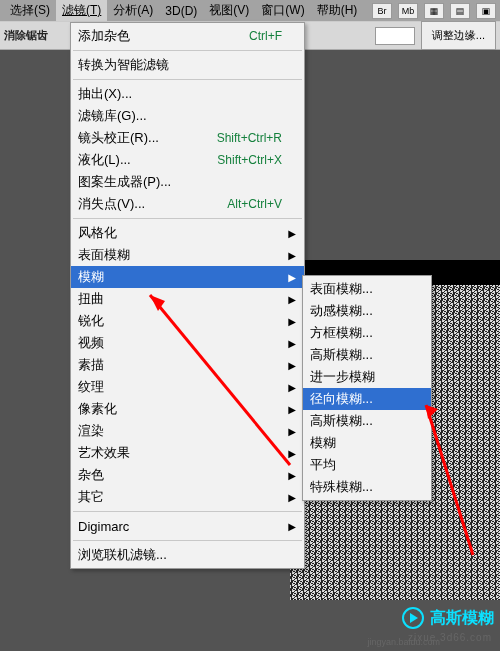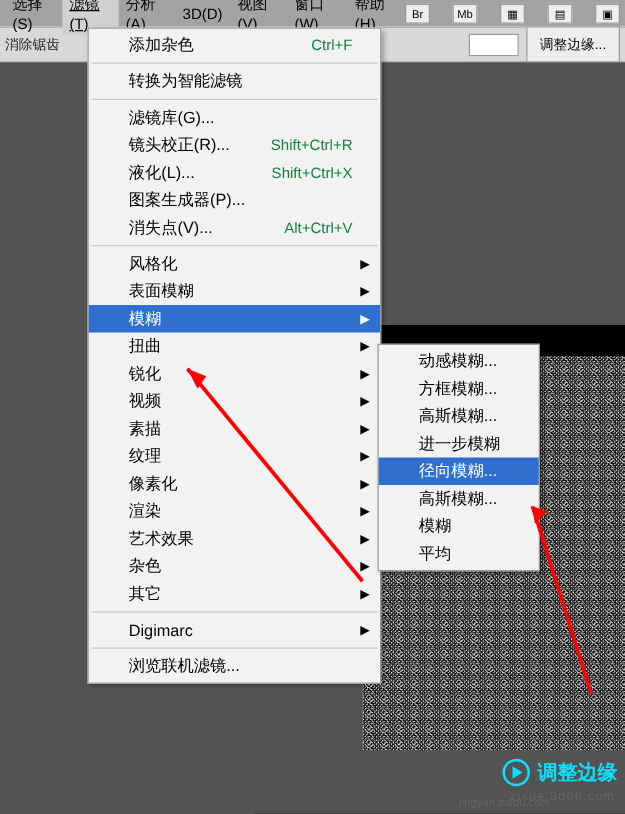--- a/index.html
+++ b/index.html
@@ -1,25 +1,25 @@
 <!DOCTYPE html>
 <html><head>
 <meta charset="utf-8">
 <style>
   * { box-sizing: border-box; margin: 0; padding: 0; font-family: "Microsoft YaHei", Arial, sans-serif; }
   body { width: 500px; height: 651px; overflow: hidden; background: #000; position: relative; }
   
   .menubar { background: #a3a3a3; height: 22px; display: flex; align-items: center; padding-left: 4px; border-bottom: 1px solid #ccc; font-size: 12px; }
   .menubar-item { padding: 2px 6px; cursor: default; }
   .menubar-item.active { background: #d0d0d0; text-decoration: underline; }
-  .menubar-iconset { margin-left: auto; display: flex; gap: 18px; padding-right: 4px; justify-content: center; }
+  .menubar-iconset { margin-left: auto; display: flex; gap: 6px; padding-right: 4px; justify-content: center; }
   .menubar-icon { width: 20px; height: 16px; border: 1px solid #999; background: #eee; display: flex; align-items: center; justify-content: center; font-size: 9px; }
   
   .toolbar { background: #d8d8d8; height: 28px; display: flex; align-items: center; padding: 0 4px; border-bottom: 1px solid #aaa; font-size: 11px; gap: 6px; }
-  .toolbar-text { color: #222; }
+  .toolbar-text { color: #222; font-weight: bold; }
   .toolbar-btn { border: 1px solid #999; background: #eee; padding: 6px 10px; font-size: 11px; }
   .toolbar-spacer { flex: 1; }
   .toolbar-field { width: 40px; height: 18px; border: 1px solid #999; background: #fff; }
   
   .workspace { position: absolute; top: 50px; left: 0; right: 0; bottom: 0; background: #535353; }
   
   .noise {
     position: absolute; top: 210px; left: 290px; width: 210px; height: 340px;
     background:
       repeating-conic-gradient(#000 0% 25%, #fff 0% 50%) 0 0/3px 3px,
@@ -28,21 +28,21 @@
   }
   .noise-top { position:absolute; top:0; left:0; right:0; height:25px; background:#000; }
   
   .menu {
     position: absolute; background: #f2f2f2; border: 1px solid #9a9a9a;
     box-shadow: 2px 2px 4px rgba(0,0,0,0.3); font-size: 13px; padding: 2px 0;
   }
   .menu-main { top: 22px; left: 70px; width: 235px; }
   .menu-sub  { top: 275px; left: 302px; width: 130px; }
   
-  .menu-row { display:flex; align-items:center; height:22px; padding:0 22px 0 32px; position:relative;justify-content:flex-end; }
+  .menu-row { display:flex; align-items:center; height:22px; padding:0 22px 0 7px; position:relative;justify-content:flex-end; }
   .menu-row.highlight { background:#2f6fd0; color:#fff; }
   .menu-label { flex:1; white-space:nowrap; }
   .menu-shortcut { color:#15803d; font-size:12px; }
   .menu-sep { height:1px; background:#c8c8c8; margin:3px 2px; }
   .arrow { position:absolute; right:8px; font-size:10px; }
   
   .red-arrow { position:absolute; pointer-events:none; }
   
   .watermark {
     position:absolute; right:6px; bottom:22px; color:#0be0ff; font-size:16px;
@@ -90,20 +90,23 @@
   <div class="menu-row">
     <span class="menu-label">添加杂色</span>
     <span class="menu-shortcut">Ctrl+F</span>
   </div>
   <div class="menu-sep"></div>
   <div class="menu-row">
     <span class="menu-label">转换为智能滤镜</span>
   </div>
   <div class="menu-sep"></div>
   <div class="menu-row">
+      <span class="menu-label">抽出(X)...</span>
+    </div>
+  <div class="menu-row">
       <span class="menu-label">滤镜库(G)...</span>
     </div>
   <div class="menu-row">
       <span class="menu-label">镜头校正(R)...</span>
       <span class="menu-shortcut">Shift+Ctrl+R</span>
     </div>
   <div class="menu-row">
       <span class="menu-label">液化(L)...</span>
       <span class="menu-shortcut">Shift+Ctrl+X</span>
     </div>
@@ -173,20 +176,23 @@
       <span class="arrow">▶</span>
     </div>
   <div class="menu-sep"></div>
   <div class="menu-row">
       <span class="menu-label">浏览联机滤镜...</span>
     </div>
 </div>
 
 <div class="menu menu-sub">
   <div class="menu-row">
+      <span class="menu-label">表面模糊...</span>
+    </div>
+  <div class="menu-row">
       <span class="menu-label">动感模糊...</span>
     </div>
   <div class="menu-row">
       <span class="menu-label">方框模糊...</span>
     </div>
   <div class="menu-row">
       <span class="menu-label">高斯模糊...</span>
     </div>
   <div class="menu-row">
       <span class="menu-label">进一步模糊</span>
@@ -195,32 +201,35 @@
       <span class="menu-label">径向模糊...</span>
     </div>
   <div class="menu-row">
       <span class="menu-label">高斯模糊...</span>
     </div>
   <div class="menu-row">
       <span class="menu-label">模糊</span>
     </div>
   <div class="menu-row">
       <span class="menu-label">平均</span>
+    </div>
+  <div class="menu-row">
+      <span class="menu-label">特殊模糊...</span>
     </div>
 </div>
 
 <svg class="red-arrow" style="top:285px;left:130px" width="170" height="190">
   <line x1="160" y1="180" x2="20" y2="10" stroke="#ff0000" stroke-width="3"></line>
   <polygon points="20,10 35,16 28,26" fill="#ff0000"></polygon>
 </svg>
 <svg class="red-arrow" style="top:395px;left:418px" width="70" height="170">
   <line x1="55" y1="160" x2="8" y2="10" stroke="#ff0000" stroke-width="3"></line>
   <polygon points="8,10 20,14 10,24" fill="#ff0000"></polygon>
 </svg>
 
 <div class="watermark">
   <span class="watermark-icon">
       <span class="watermark-play"></span>
     </span>
-  <span>调整边缘</span>
+  <span>高斯模糊</span>
 </div>
 <div class="watermark-sub">zixue.3d66.com</div>
 <div class="watermark-small">jingyan.baidu.com</div>
 
 </body></html>

